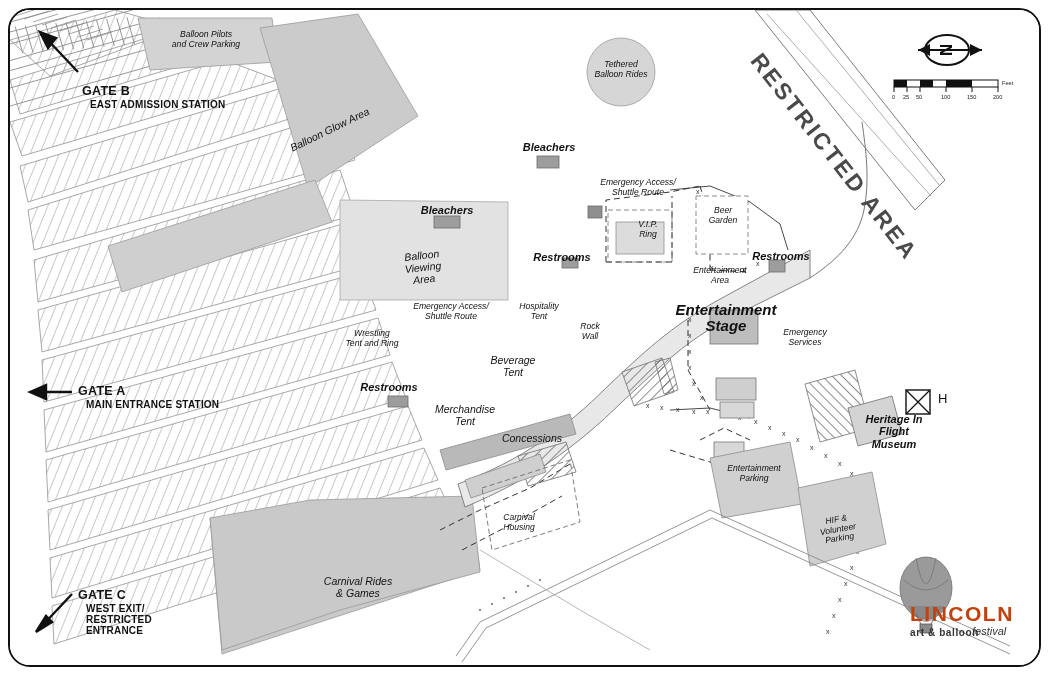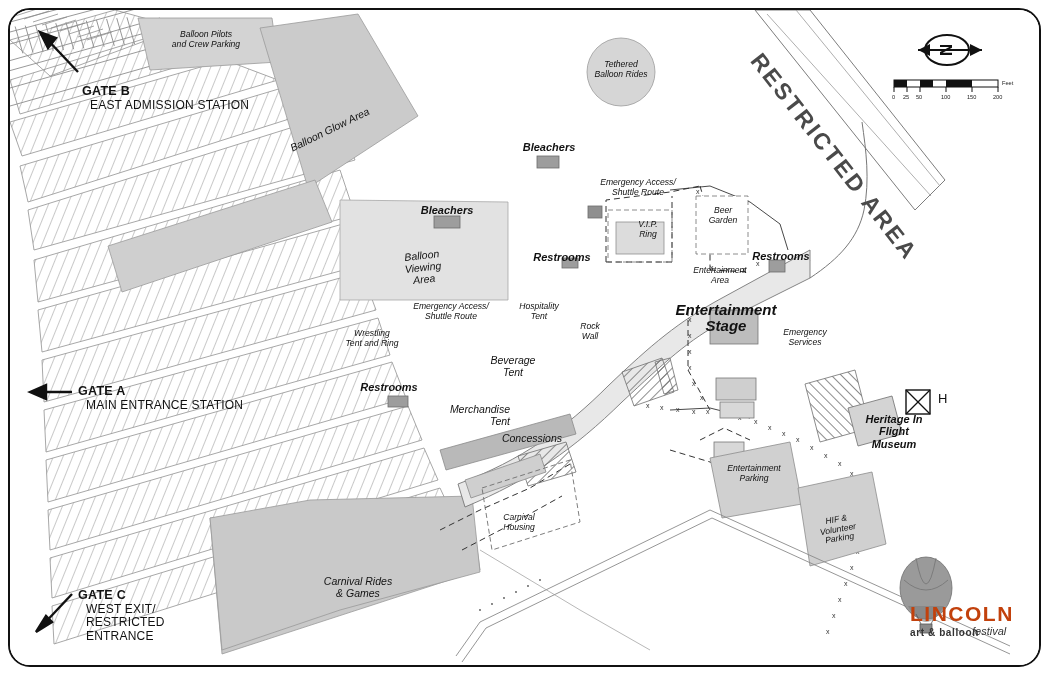--- a/index.html
+++ b/index.html
@@ -43,22 +43,22 @@
     white-space: nowrap;
   }
   .lbl.wrapc { white-space: normal; text-align: center; }
 
   .gate-title {
     font-weight: bold;
     font-size: 12.5px;
     letter-spacing: 0.3px;
   }
   .gate-sub {
-    font-size: 12px;
-    font-weight: normal;
+    font-size: 10px;
+    font-weight: bold;
     letter-spacing: 0.2px;
     padding-left: 8px;
   }
   .feature {
     font-size: 10.5px;
     font-style: italic;
     text-align: center;
   }
   .feature.small { font-size: 8.6px; }
   .feature.tiny { font-size: 11px; font-weight: bold; }
@@ -450,21 +450,21 @@
 
     <div class="lbl feature small wrapc" style="left:580px; top:312px; width:46px; transform:translateX(-50%); white-space:pre-line;">Rock
 Wall</div>
 
     <div class="lbl feature small wrapc" style="left:362px; top:319px; width:100px; transform:translateX(-50%); white-space:pre-line;">Wrestling
 Tent and Ring</div>
 
     <div class="lbl feature wrapc" style="left:503px; top:345px; width:76px; transform:translateX(-50%); white-space:pre-line;">Beverage
 Tent</div>
 
-    <div class="lbl feature wrapc" style="left:455px; top:394px; width:90px; transform:translateX(-50%); white-space:pre-line;text-align:right;">Merchandise
+    <div class="lbl feature wrapc" style="left:455px; top:394px; width:90px; transform:translateX(-50%); white-space:pre-line;">Merchandise
 Tent</div>
 
     <div class="lbl feature" style="left:522px; top:423px; transform:translateX(-50%);">Concessions</div>
 
     <div class="lbl feature small wrapc" style="left:509px; top:503px; width:80px; transform:translateX(-50%); white-space:pre-line;">Carnival
 Housing</div>
 
     <div class="lbl feature wrapc" style="left:348px; top:566px; width:110px; transform:translateX(-50%); white-space:pre-line;">Carnival Rides
 &amp; Games</div>
 

